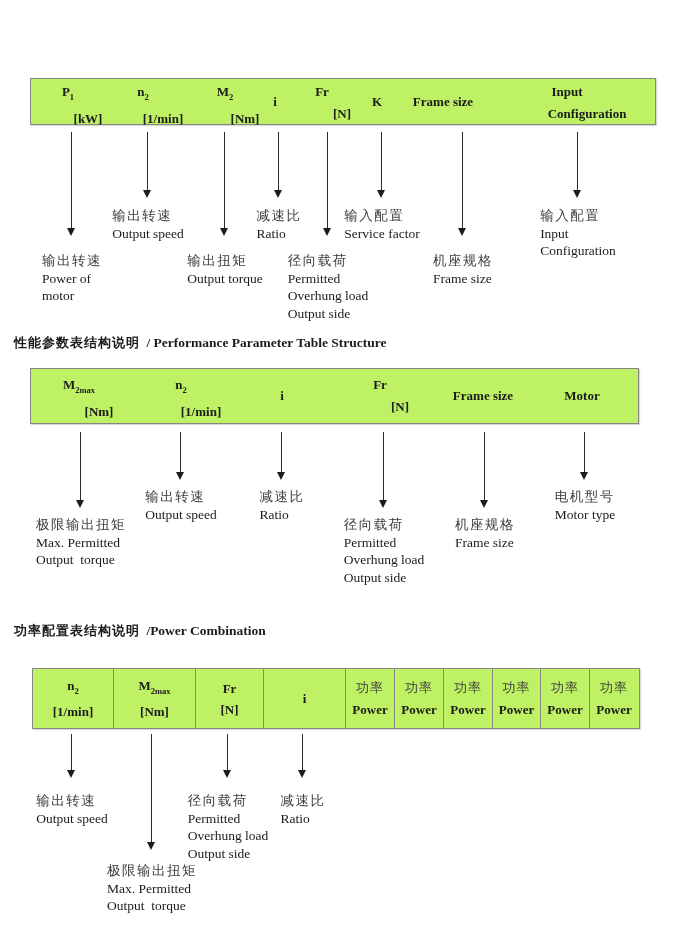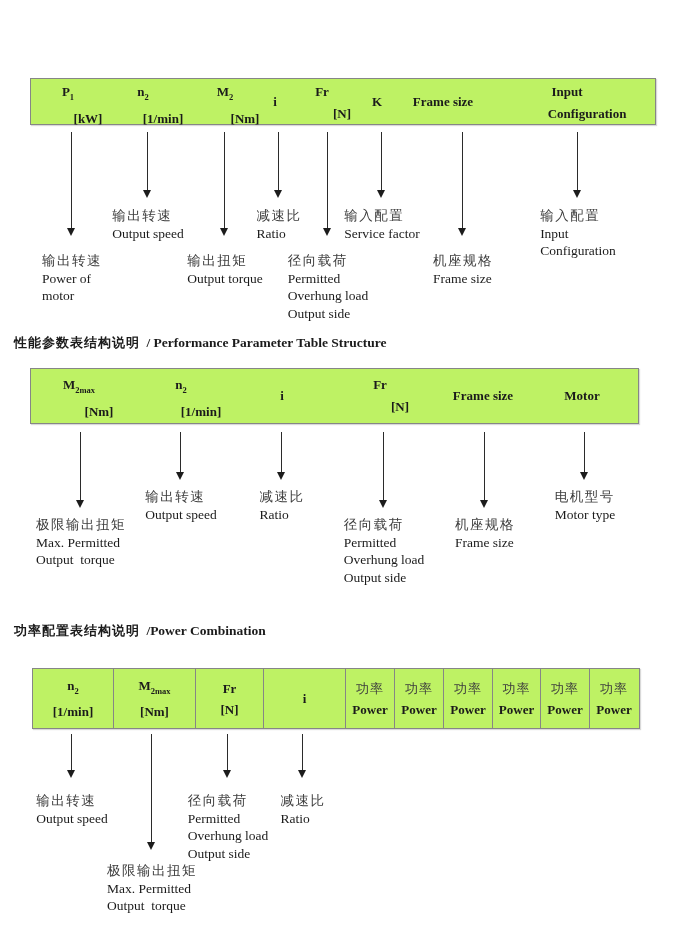--- a/index.html
+++ b/index.html
@@ -17,21 +17,21 @@
   .col .l2{line-height:14px;margin-top:8px;margin-left:40px;}
   .col.one{top:50%;transform:translate(-50%,-50%);}
   .col.two{top:6px;}
   sub{font-size:8.5px;}
   .t3{display:flex;align-items:stretch;}
   .c3{display:flex;flex-direction:column;justify-content:center;align-items:center;
       border-right:1px solid #868686;box-sizing:border-box;font-weight:bold;font-size:13px;}
   .c3:last-child{border-right:none;}
   .c3 .l1{line-height:15px;}
   .c3 .l2{line-height:15px;margin-top:6px;}
-  .c3 .cnzh{font-family:Liberation Sans, sans-serif;font-weight:normal;color:#3d3d3d;letter-spacing:1px;}
+  .c3 .cnzh{font-family:Liberation Mono, monospace;font-weight:normal;color:#3d3d3d;letter-spacing:1px;}
   .ar{position:absolute;width:0;border-left:1px solid #2b2b2b;}
   .ar::after{content:"";position:absolute;left:-5px;bottom:-8px;width:0;height:0;
              border-left:4.5px solid transparent;border-right:4.5px solid transparent;border-top:8px solid #1c1c1c;}
   .co{position:absolute;transform:translateX(-50%);text-align:left;font-size:13.5px;}
   .co .ln{line-height:17.5px;white-space:pre;}
   .co .zh{font-family:"DejaVu Sans","Liberation Sans",sans-serif;color:#3d3d3d;letter-spacing:1.5px;font-size:13.5px;}
 </style>
 </head>
 <body>
 

